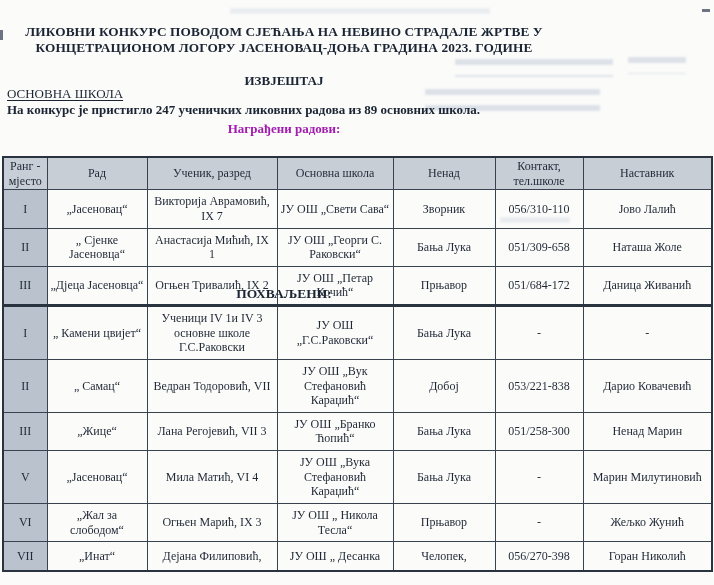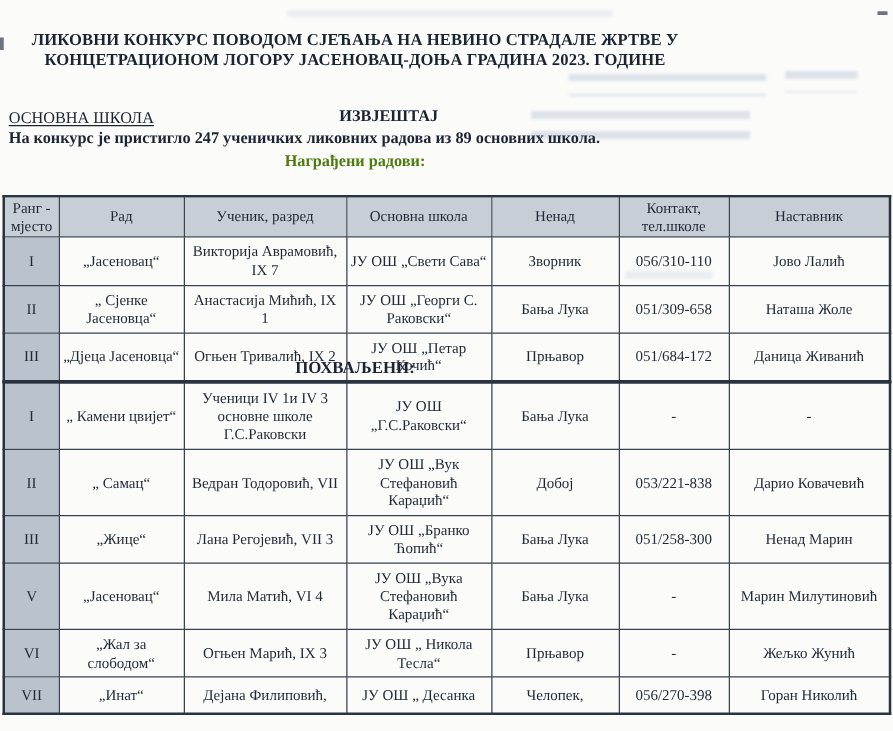--- a/index.html
+++ b/index.html
@@ -9,27 +9,27 @@
     font-family:"Liberation Serif","DejaVu Serif",serif;
     color:#1f2835;
   }
   .abs{position:absolute;}
   .center{text-align:center;width:568px;left:0;}
   .doc-title{
     top:24px;padding:0 24px;box-sizing:border-box;
     font-weight:bold;font-size:13.3px;line-height:1.22;color:#1a2433;
     letter-spacing:.1px;
   }
-  .report-heading{top:85px;font-weight:bold;font-size:13px;color:#1a2433;margin-left:27px;}
+  .report-heading{top:73px;font-weight:bold;font-size:13px;color:#1a2433;}
   .section-heading{
     top:86px;left:7px;font-size:13px;color:#1a2433;
     text-decoration:underline;text-underline-offset:2px;
   }
   .intro-line{top:102px;left:7px;font-weight:bold;font-size:13px;color:#1a2433;}
-  .awarded-heading{top:121px;font-weight:bold;font-size:13px;color:#4d7c0f;}
+  .awarded-heading{top:121px;font-weight:bold;font-size:13px;color:#a21caf;}
   .commended-heading{top:286px;font-weight:bold;font-size:13.5px;color:#1a2433;}
 
   table{
     border-collapse:collapse;table-layout:fixed;width:709px;
     font-size:12px;line-height:1.22;color:#1f2835;
   }
   .tbl1{top:156px;left:2px;}
   .tbl2{top:305px;left:2px;}
   td,th{
     border:1px solid #39424f;text-align:center;vertical-align:middle;

